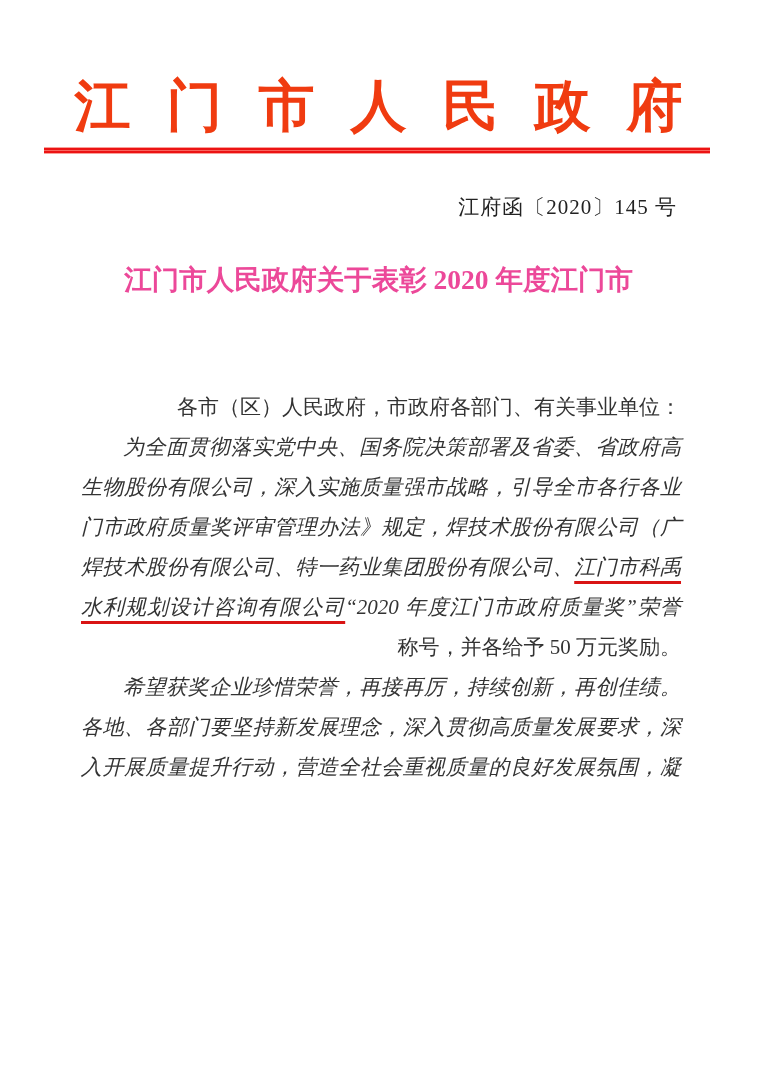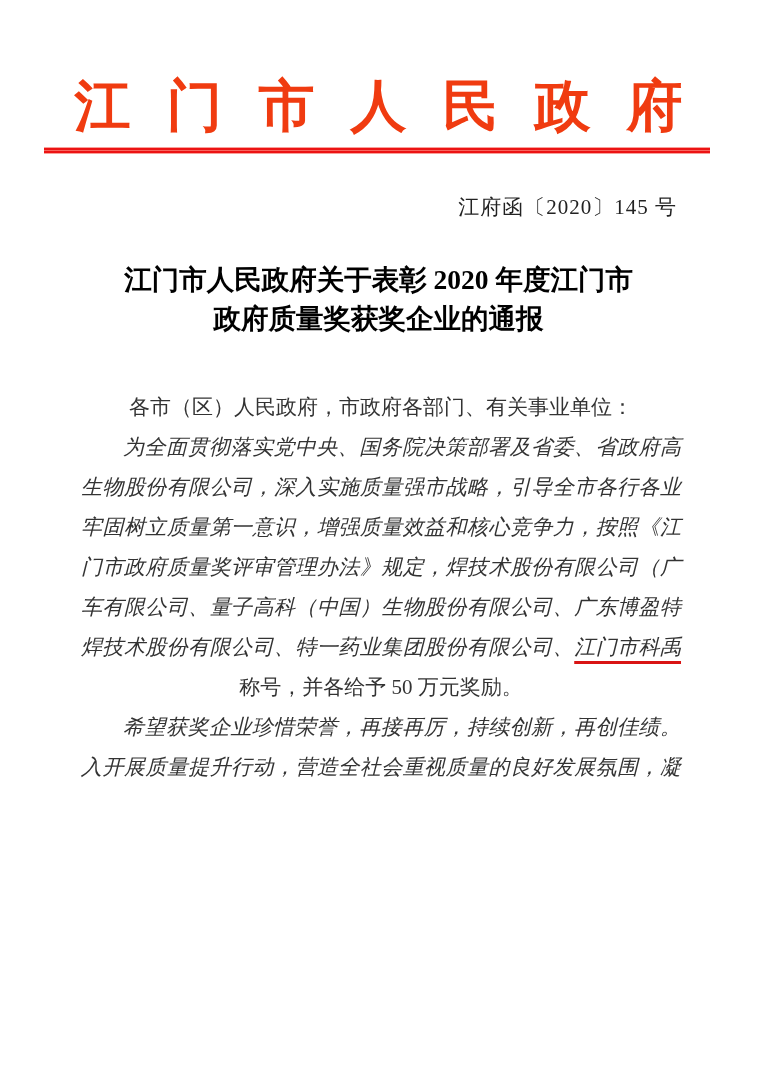--- a/index.html
+++ b/index.html
@@ -29,31 +29,31 @@
   .doc-number{
     position:absolute;top:192px;right:80px;
     font-size:21px;line-height:30px;
     color:#222222;
     letter-spacing:1px;
   }
   .doc-title{
     position:absolute;top:260px;left:0;width:757px;
     text-align:center;
     font-size:27.5px;line-height:39px;font-weight:bold;
-    color:#000000;
+    color:#ec4899;
   }
   .body-text{
     position:absolute;top:387px;left:81px;width:600px;
     font-size:21px;
     color:#333333;
   }
   .bline{
     height:40px;line-height:40px;
     white-space:nowrap;
-    text-align:center;
+    text-align:right;
   }
   .bline.just{
     white-space:normal;
     text-align:justify;
     text-align-last:justify;
     font-style:italic;
   }
   .bline.ind{text-indent:2em;}
   .redline{
     text-decoration:underline;
@@ -77,33 +77,32 @@
 <div class="page">
 
   <div class="masthead">江门市人民政府</div>
 
   <div class="rule-top"></div>
 
   <div class="doc-number">江府函〔2020〕145 号</div>
 
   <div class="doc-title">
     <div>江门市人民政府关于表彰 2020 年度江门市</div>
-    <div>政府质量奖获奖企业的通报</div>
   </div>
 
   <div class="body-text">
       <div class="bline"><span>各市（区）人民政府，市政府各部门、有关事业单位：</span></div>
       <div class="bline just ind"><span>为全面贯彻落实党中央、国务院决策部署及省委、省政府高</span></div>
       <div class="bline just"><span>生物股份有限公司，深入实施质量强市战略，引导全市各行各业</span></div>
-      <div class="bline just"><span>牢固树立质量第一意识，增强质量效益和核心竞争力，按照《江</span></div>
       <div class="bline just"><span>门市政府质量奖评审管理办法》规定，焊技术股份有限公司（广</span></div>
-      <div class="bline just"><span>车有限公司、量子高科（中国）生物股份有限公司、广东博盈特</span></div>
       <div class="bline just"><span>焊技术股份有限公司、特一药业集团股份有限公司、</span><span class="redline">江门市科禹</span></div>
+      <div class="bline just"><span class="redline">水利规划设计咨询有限公司</span><span>“2020 年度江门市政府质量奖”荣誉</span></div>
       <div class="bline"><span>称号，并各给予 50 万元奖励。</span></div>
       <div class="bline just ind"><span>希望获奖企业珍惜荣誉，再接再厉，持续创新，再创佳绩。</span></div>
+      <div class="bline just"><span>各地、各部门要坚持新发展理念，深入贯彻高质量发展要求，深</span></div>
       <div class="bline just"><span>入开展质量提升行动，营造全社会重视质量的良好发展氛围，凝</span></div>
     </div>
 
   <div class="page-number">— 1 —</div>
 
   <div class="rule-bottom"></div>
 
 </div>
 
 </body></html>

